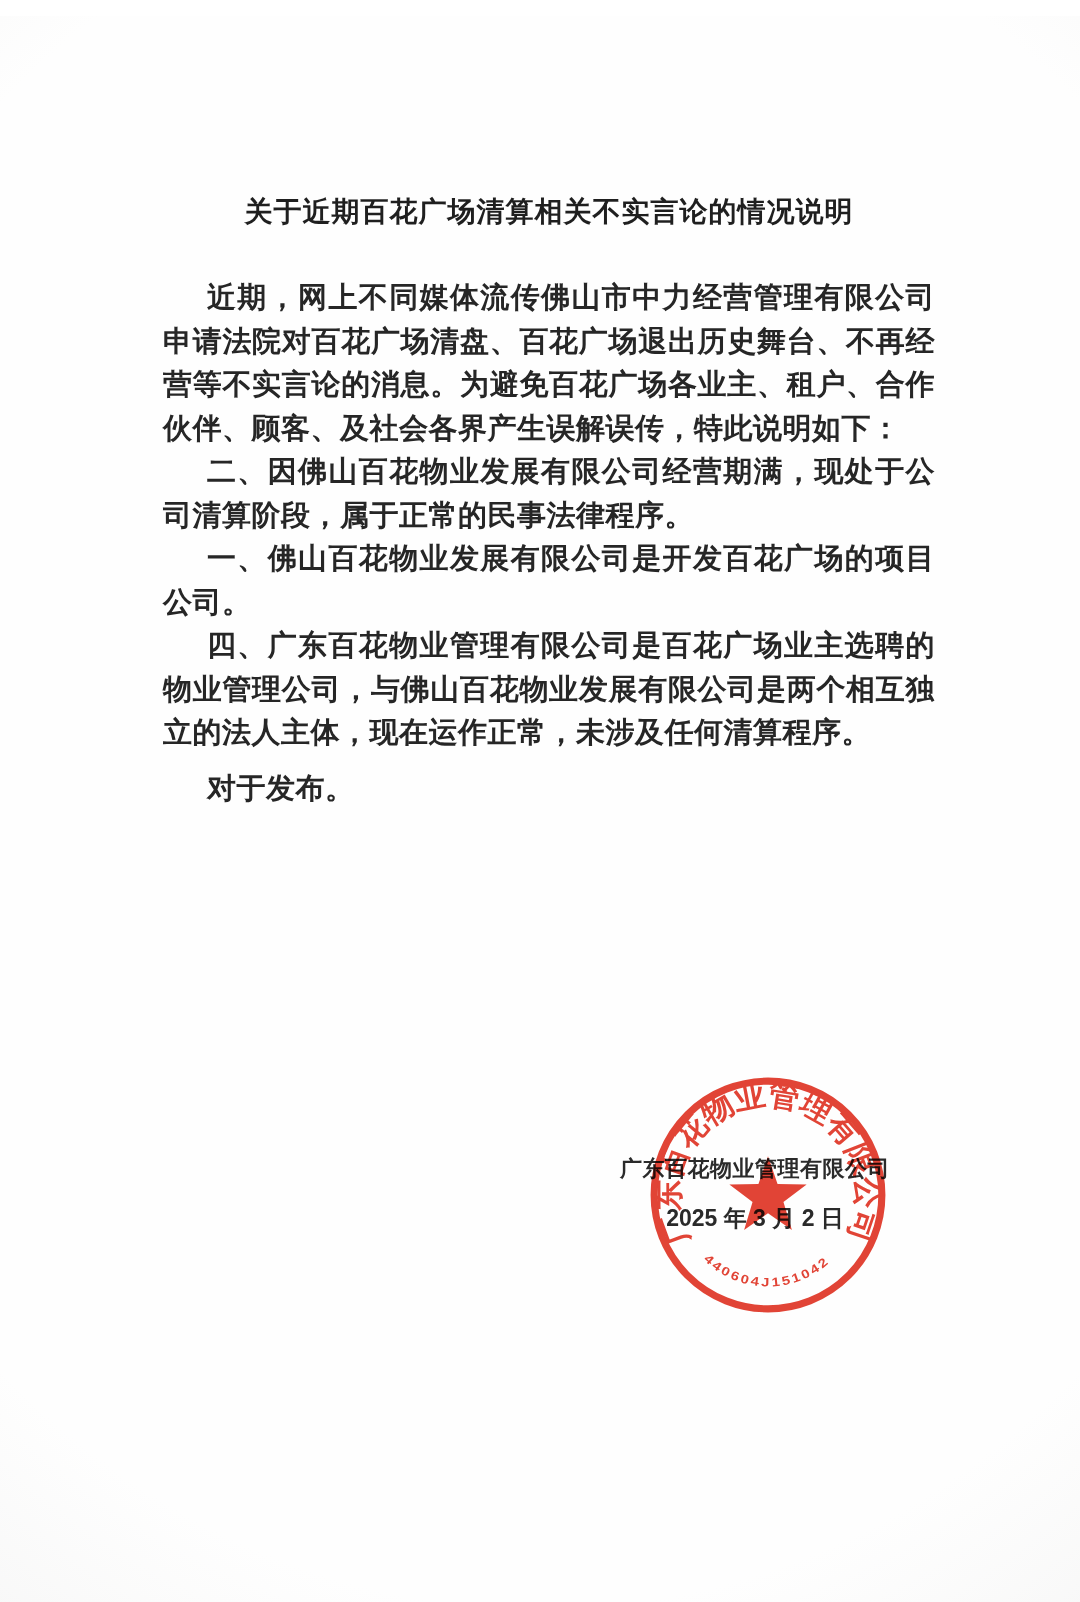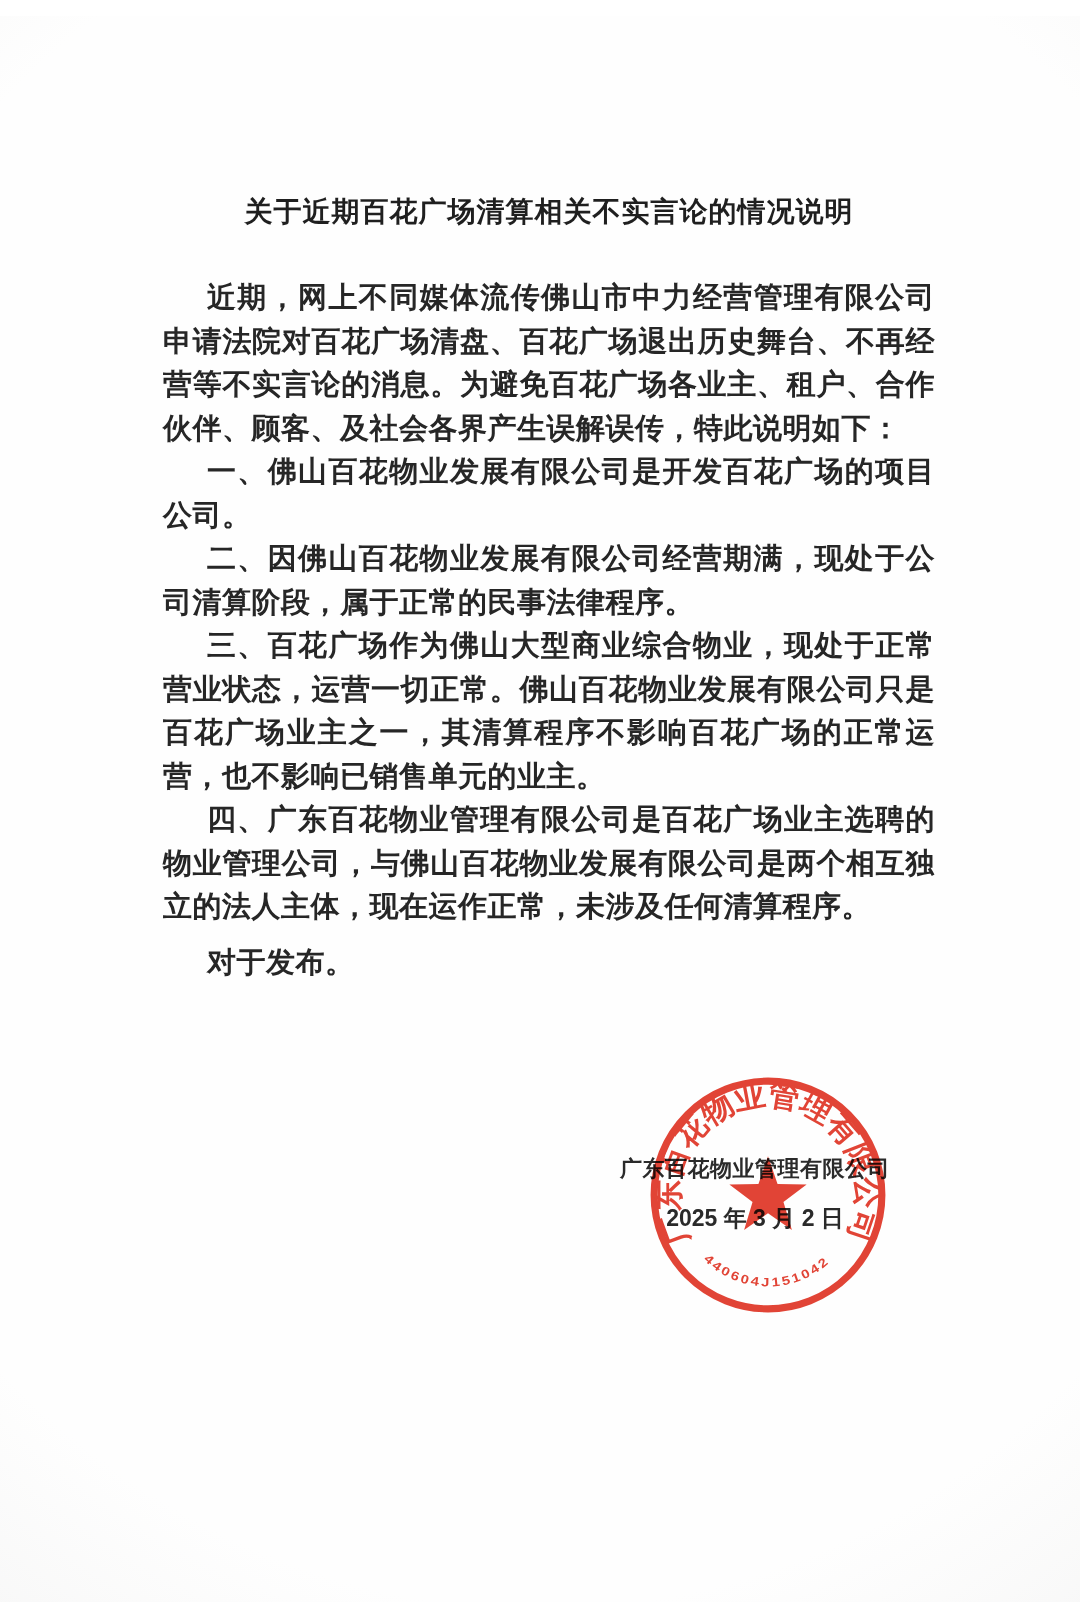--- a/index.html
+++ b/index.html
@@ -86,23 +86,22 @@
 </head>
 <body>
 
 <div class="page">
 
   <div class="doc">
     <h1 class="title">关于近期百花广场清算相关不实言论的情况说明</h1>
 
     <div class="body">
         <p class="para">近期，网上不同媒体流传佛山市中力经营管理有限公司申请法院对百花广场清盘、百花广场退出历史舞台、不再经营等不实言论的消息。为避免百花广场各业主、租户、合作伙伴、顾客、及社会各界产生误解误传，特此说明如下：</p>
+        <p class="para">二、因佛山百花物业发展有限公司经营期满，现处于公司清算阶段，属于正常的民事法律程序。</p>
         <p class="para">一、佛山百花物业发展有限公司是开发百花广场的项目公司。</p>
-        <p class="para">二、因佛山百花物业发展有限公司经营期满，现处于公司清算阶段，属于正常的民事法律程序。</p>
-        <p class="para">三、百花广场作为佛山大型商业综合物业，现处于正常营业状态，运营一切正常。佛山百花物业发展有限公司只是百花广场业主之一，其清算程序不影响百花广场的正常运营，也不影响已销售单元的业主。</p>
         <p class="para">四、广东百花物业管理有限公司是百花广场业主选聘的物业管理公司，与佛山百花物业发展有限公司是两个相互独立的法人主体，现在运作正常，未涉及任何清算程序。</p>
         <p class="para">对于发布。</p>
       </div>
   </div>
 
   <div class="signature">
     <div class="sig-company">广东百花物业管理有限公司</div>
     <div class="sig-date">2025 年 3 月 2 日</div>
   </div>
 

